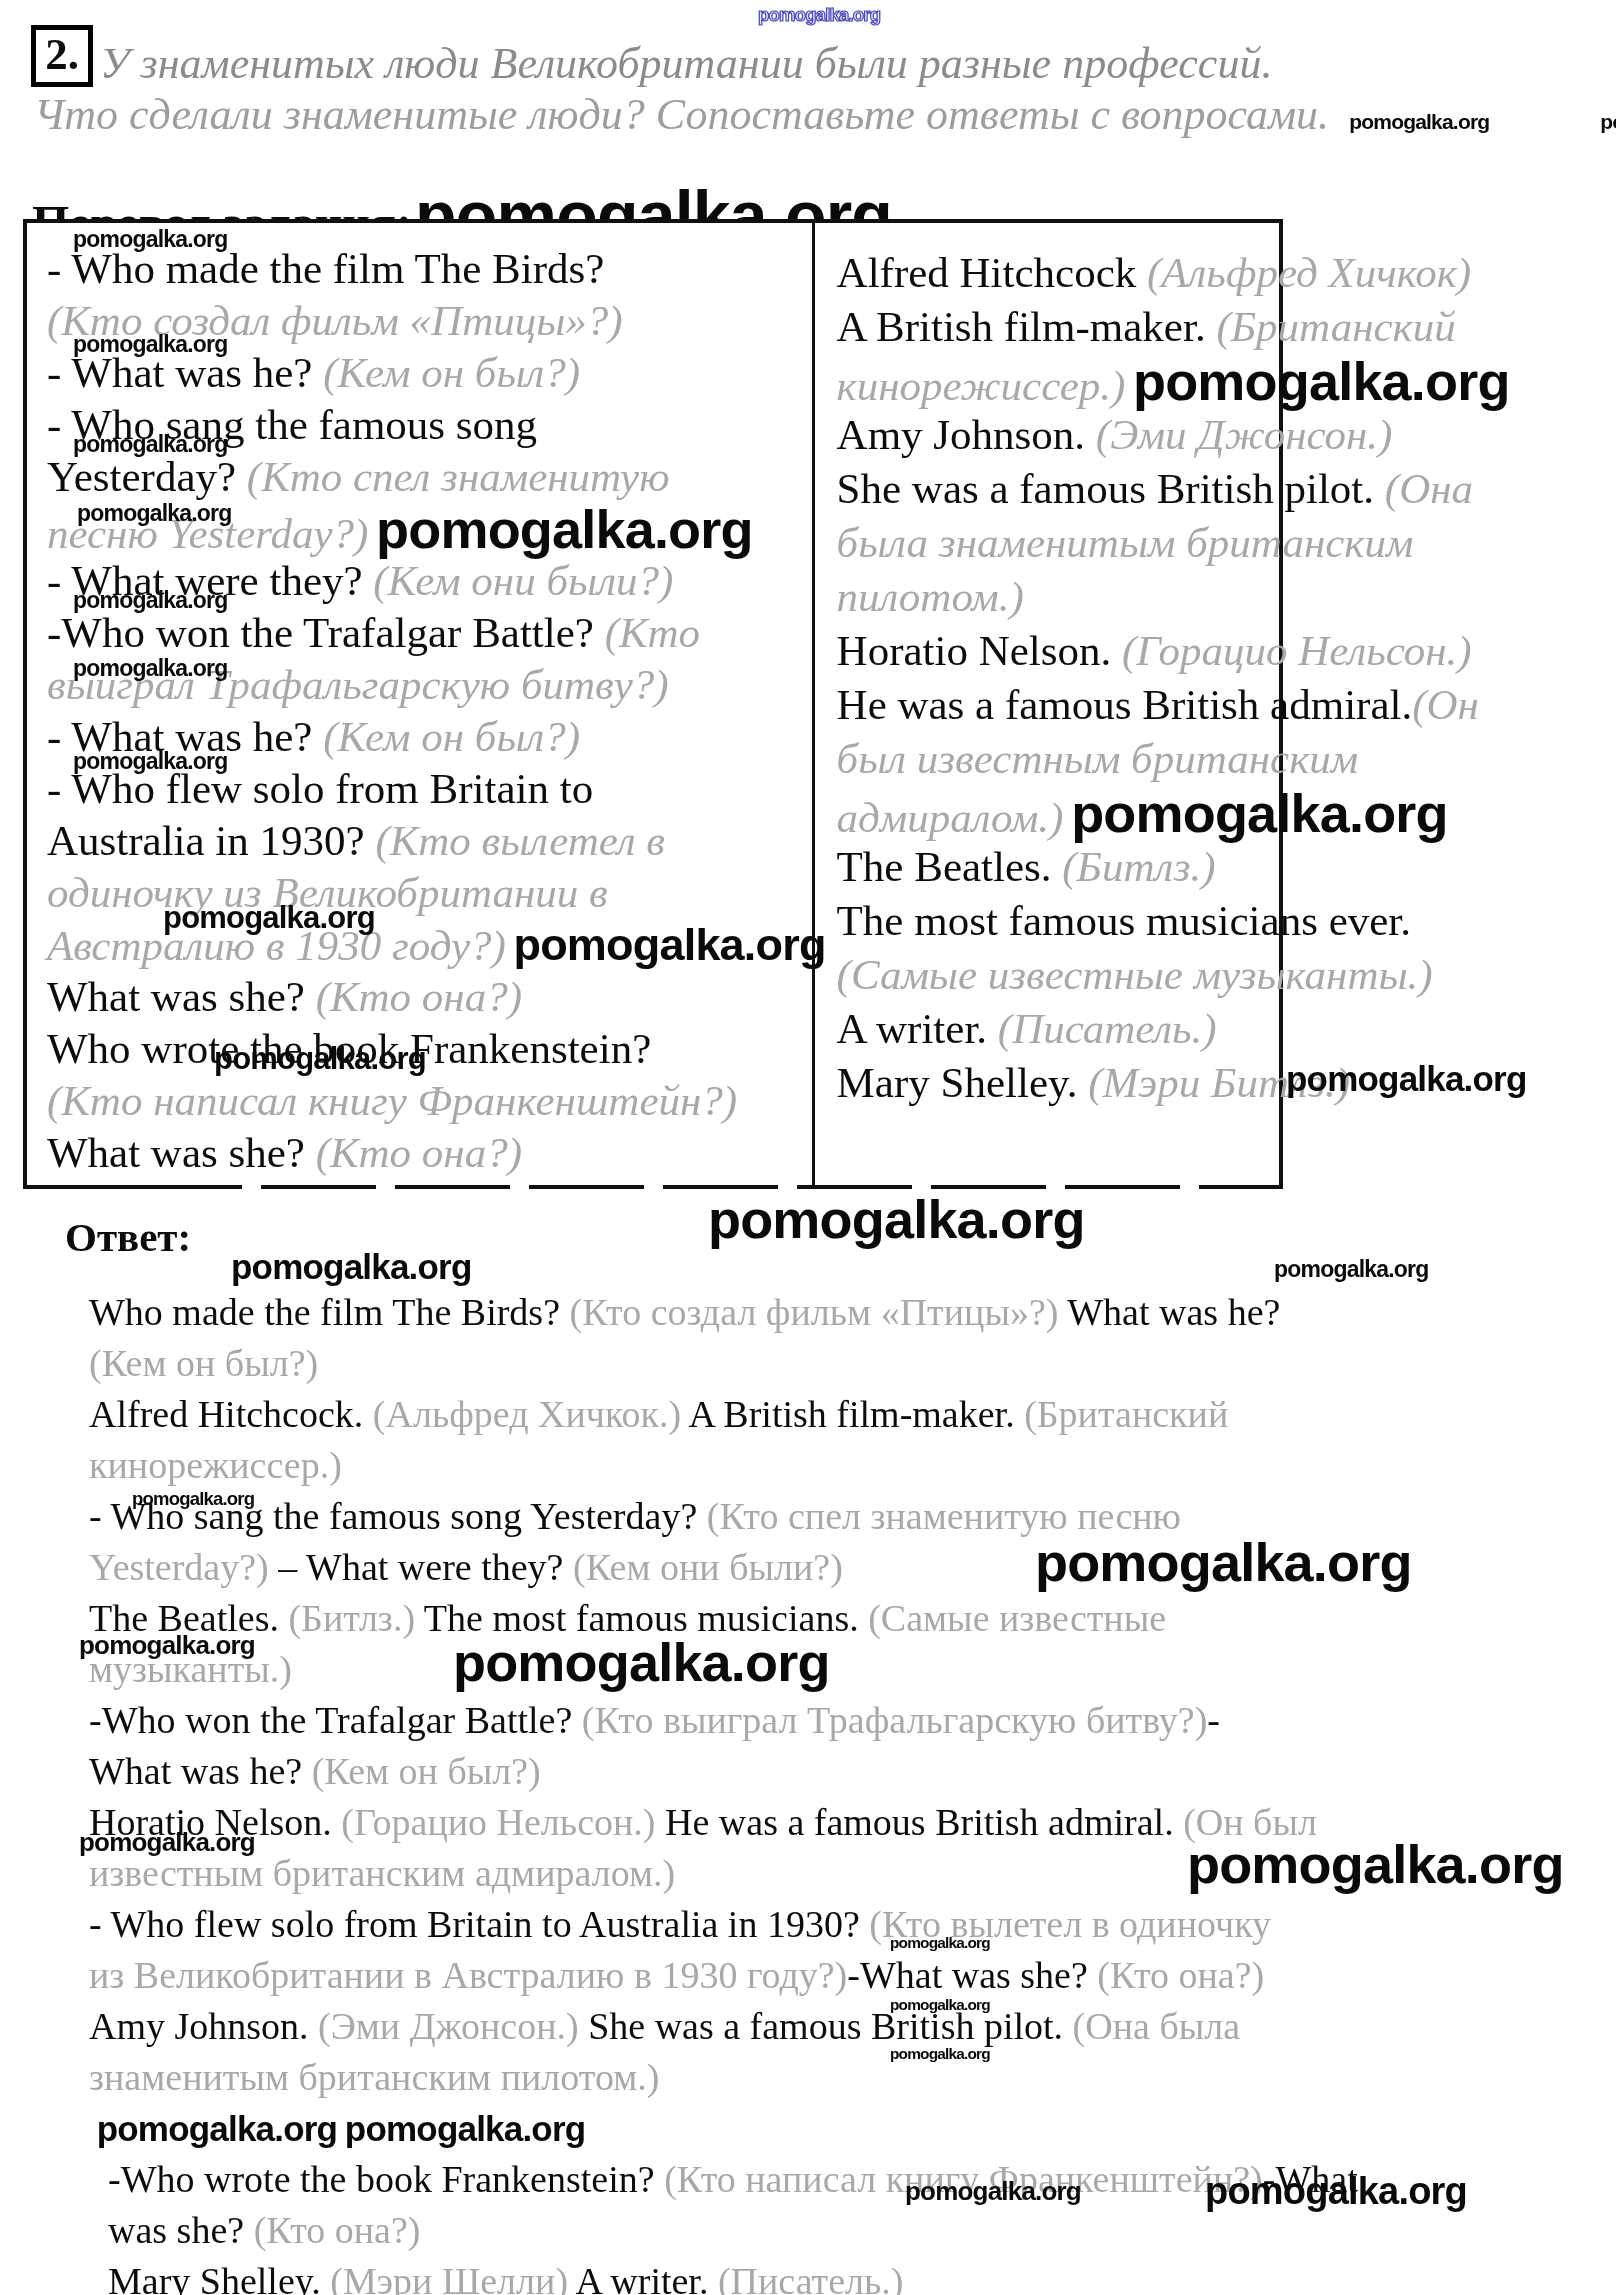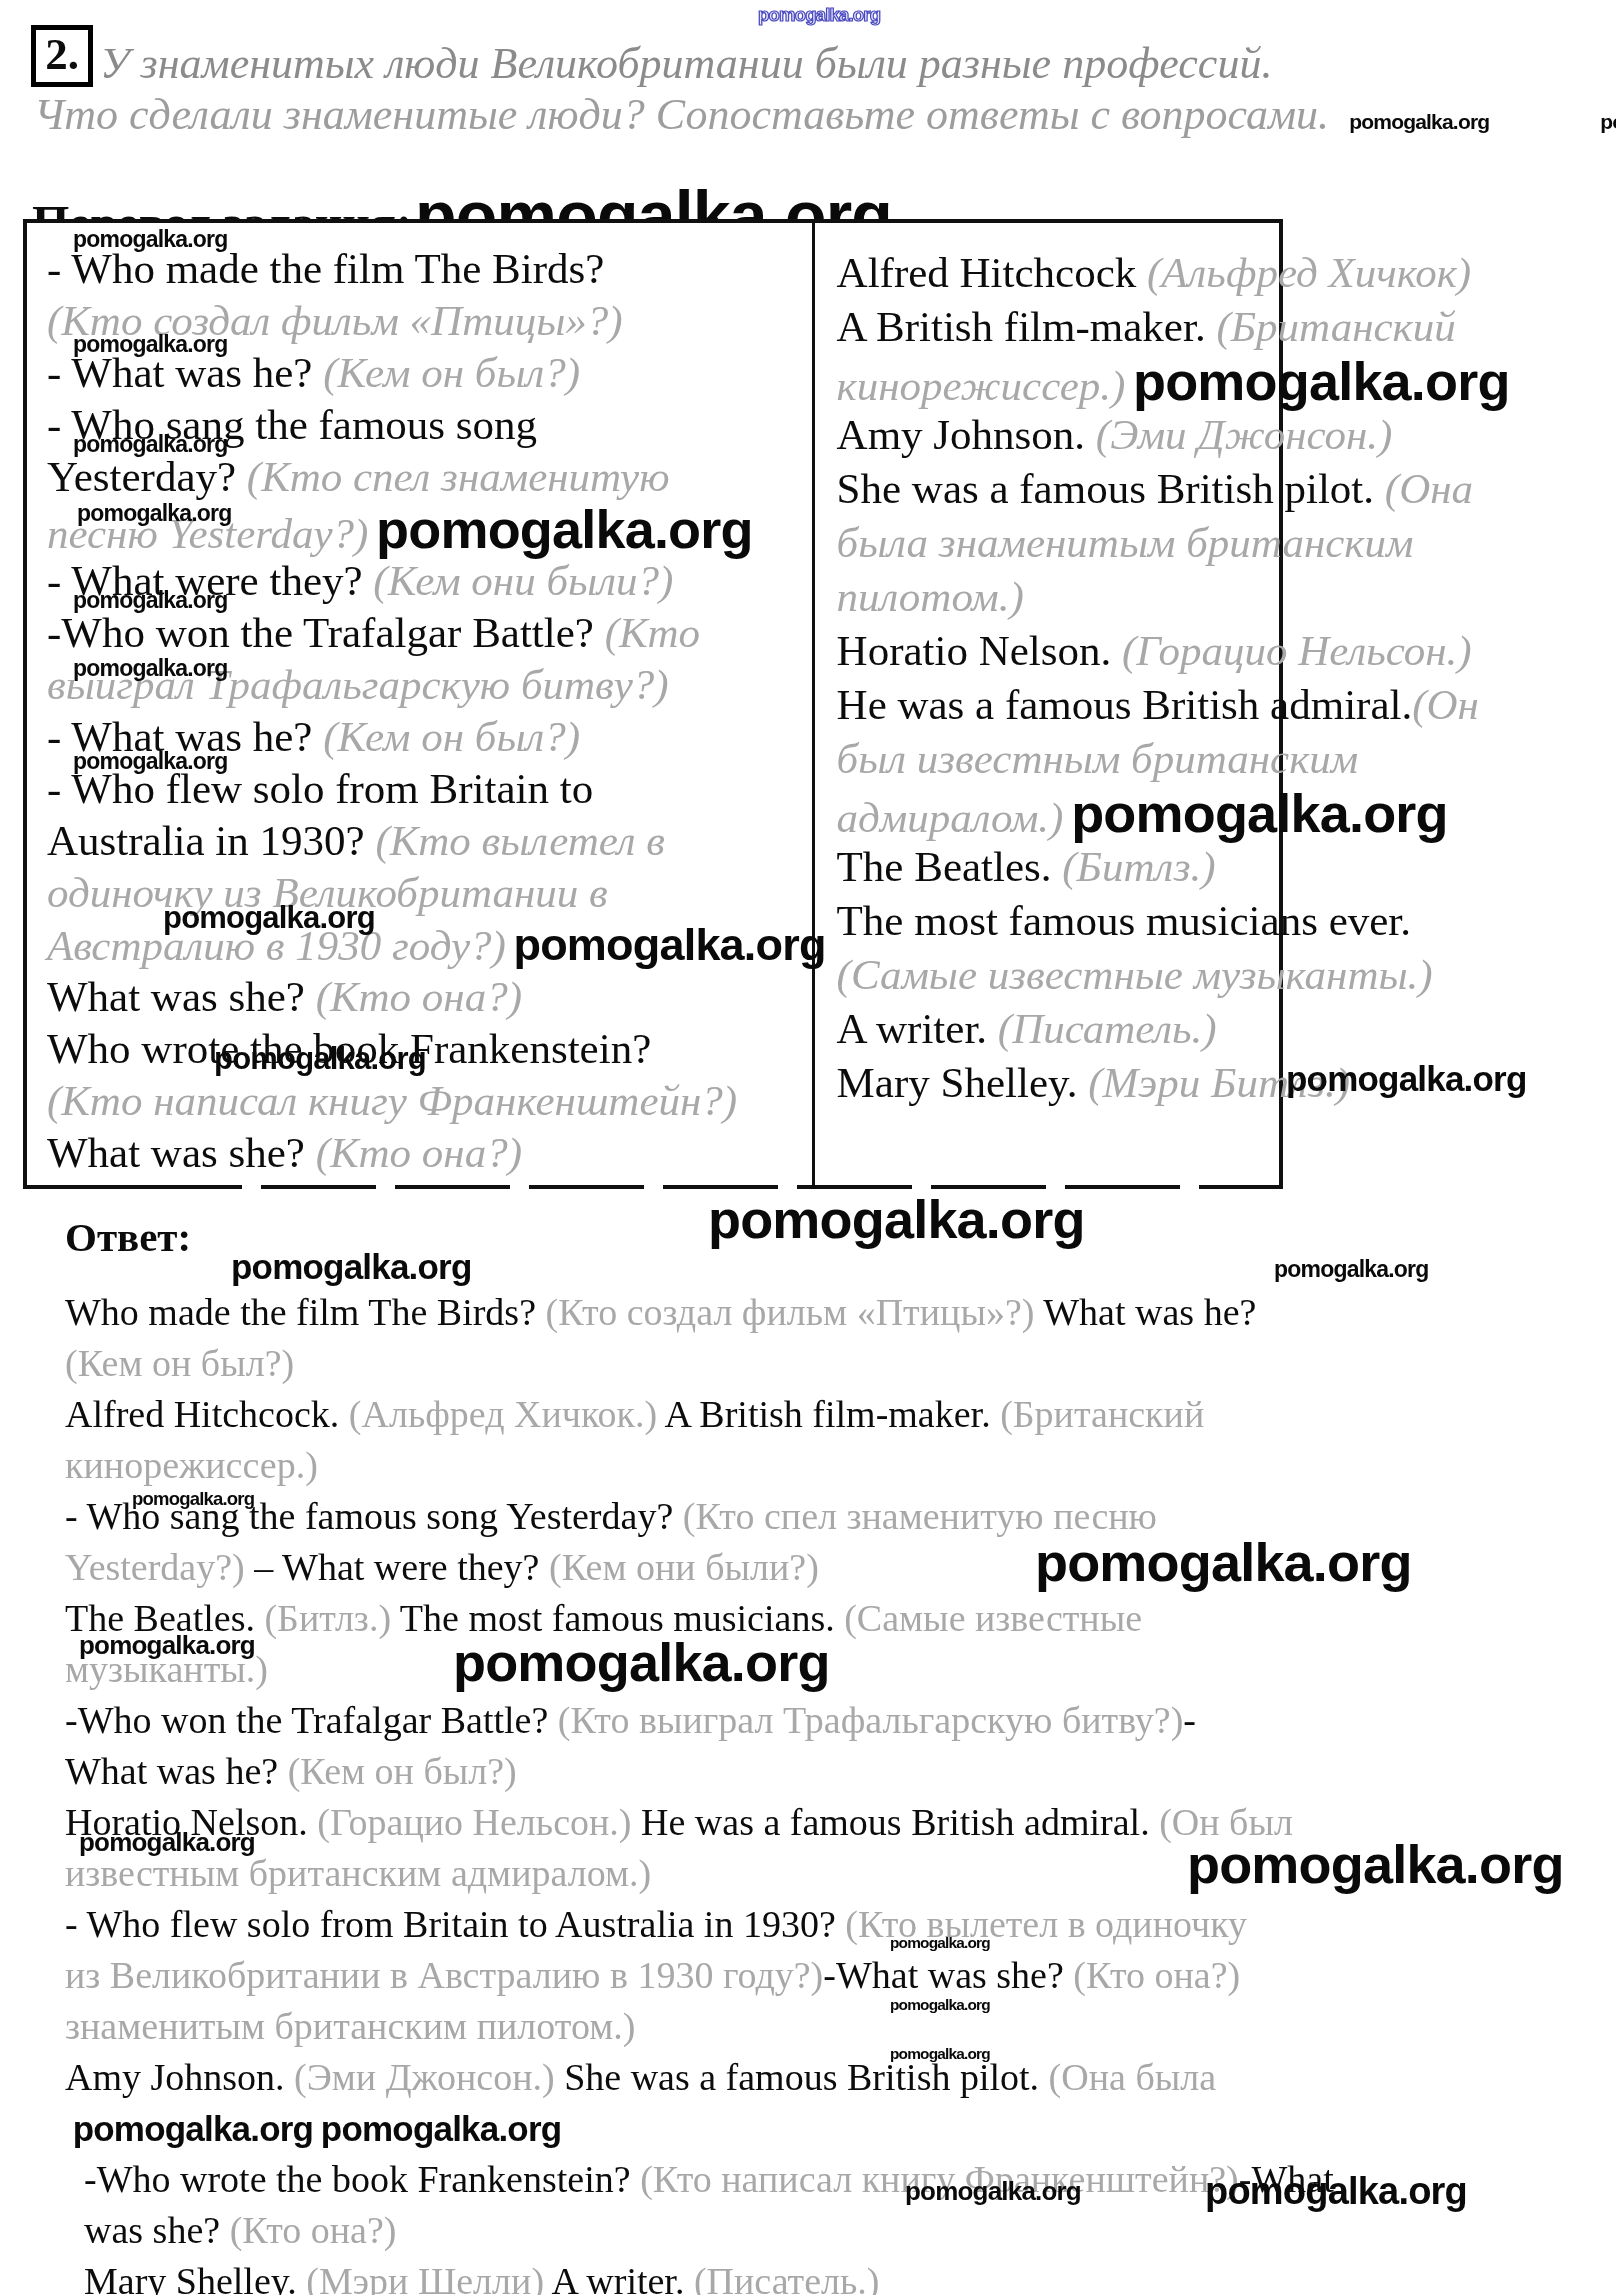--- a/index.html
+++ b/index.html
@@ -64,21 +64,21 @@
     position:absolute;left:100px;bottom:-4.6px;height:5.4px;width:1309px;
     background:repeating-linear-gradient(90deg,transparent 0 115px,#ffffff 115px 134px);
   }
   
   .answer-heading{
     position:absolute;left:65px;top:1213px;font-weight:700;font-size:41px;
   }
   .answer-lines{
     position:absolute;left:65px;top:1287px;width:1532px;
   }
-  .answer-lines .tline{height:51px;line-height:51px;font-size:38px;white-space:nowrap;}
+  .answer-lines .tline{height:51px;line-height:51px;font-size:38px;white-space:nowrap;margin-left:24px;}
   .answer-lines .tline.ind{padding-left:19px;}
 </style>
 </head>
 <body>
 
 <div class="task-box">
   <span>2.</span>
 </div>
 
 <div class="h-line1">У знаменитых люди Великобритании были разные профессий.</div>
@@ -145,22 +145,22 @@
     <div class="tline"><span class="s-en">- Who sang the famous song Yesterday? </span><span class="s-ru">(Кто спел знаменитую песню</span></div>
     <div class="tline"><span class="s-ru">Yesterday?) </span><span class="s-en">– What were they? </span><span class="s-ru">(Кем они были?)</span></div>
     <div class="tline"><span class="s-en">The Beatles. </span><span class="s-ru">(Битлз.) </span><span class="s-en">The most famous musicians. </span><span class="s-ru">(Самые известные</span></div>
     <div class="tline"><span class="s-ru">музыканты.)</span></div>
     <div class="tline"><span class="s-en">-Who won the Trafalgar Battle? </span><span class="s-ru">(Кто выиграл Трафальгарскую битву?)</span><span class="s-en">-</span></div>
     <div class="tline"><span class="s-en">What was he? </span><span class="s-ru">(Кем он был?)</span></div>
     <div class="tline"><span class="s-en">Horatio Nelson. </span><span class="s-ru">(Горацио Нельсон.) </span><span class="s-en">He was a famous British admiral. </span><span class="s-ru">(Он был</span></div>
     <div class="tline"><span class="s-ru">известным британским адмиралом.)</span></div>
     <div class="tline"><span class="s-en">- Who flew solo from Britain to Australia in 1930? </span><span class="s-ru">(Кто вылетел в одиночку</span></div>
     <div class="tline"><span class="s-ru">из Великобритании в Австралию в 1930 году?)</span><span class="s-en">-What was she? </span><span class="s-ru">(Кто она?)</span></div>
+    <div class="tline"><span class="s-en">Amy Johnson. </span><span class="s-ru">(Эми Джонсон.) </span><span class="s-en">She was a famous British pilot. </span><span class="s-ru">(Она была</span></div>
     <div class="tline"><span class="s-ru">знаменитым британским пилотом.)</span></div>
-    <div class="tline"><span class="s-en">Amy Johnson. </span><span class="s-ru">(Эми Джонсон.) </span><span class="s-en">She was a famous British pilot. </span><span class="s-ru">(Она была</span></div>
     <div class="tline"><span class="wm w46">pomogalka.org</span><span class="wm w46 gap-l">pomogalka.org</span></div>
     <div class="tline ind"><span class="s-en">-Who wrote the book Frankenstein? </span><span class="s-ru">(Кто написал книгу Франкенштейн?)</span><span class="s-en">-What</span></div>
     <div class="tline ind"><span class="s-en">was she? </span><span class="s-ru">(Кто она?)</span></div>
     <div class="tline ind"><span class="s-en">Mary Shelley. </span><span class="s-ru">(Мэри Шелли) </span><span class="s-en">A writer. </span><span class="s-ru">(Писатель.)</span></div>
   </div>
 
 <div id="wm-layer">
     <span class="wm wm-float w24 wm-blue" style="left: 758px; top: 6.2px;">pomogalka.org</span>
     <span class="wm wm-float w30" style="left: 73px; top: 228px;">pomogalka.org</span>
     <span class="wm wm-float w30" style="left: 73px; top: 333px;">pomogalka.org</span>

